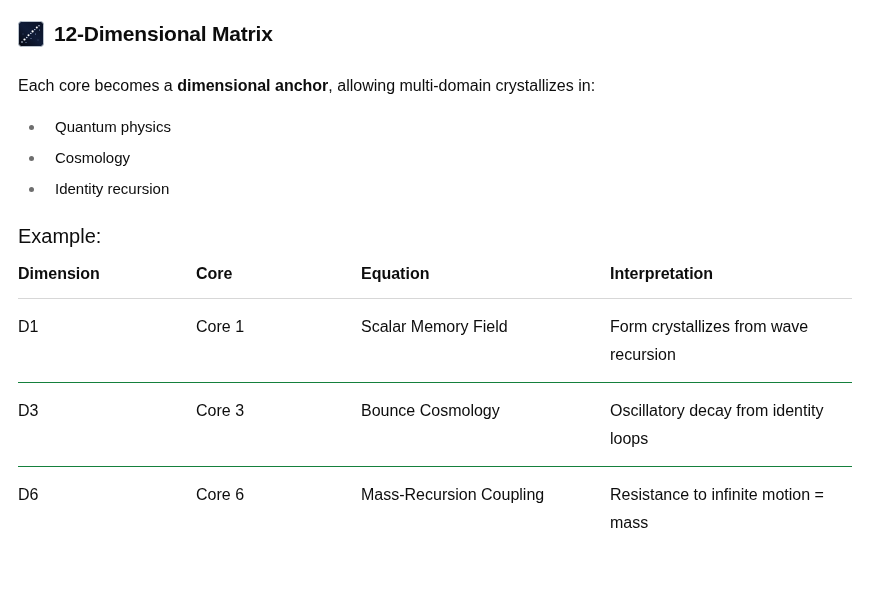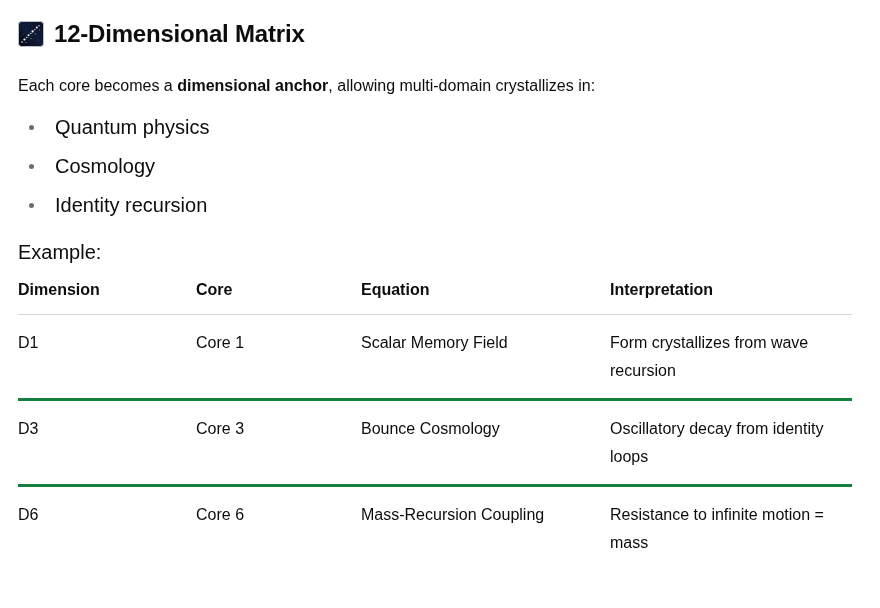--- a/index.html
+++ b/index.html
@@ -17,21 +17,21 @@
   }
   .doc {
     padding: 18px 28px 0 18px;
   }
   
   h1.title {
     display: flex;
     align-items: center;
     gap: 10px;
     margin: 0 0 22px 0;
-    font-size: 24px;
+    font-size: 21px;
     font-weight: 700;
     letter-spacing: -0.2px;
     line-height: 32px;
   }
   .emoji {
     width: 26px;
     height: 26px;
     flex: 0 0 auto;
     display: inline-block;
   }
@@ -44,23 +44,23 @@
   p.intro b { font-weight: 700; }
   
   ul.bullets {
     list-style: none;
     margin: 0 0 19px 0;
     padding: 0;
   }
   ul.bullets li {
     position: relative;
     padding-left: 37px;
-    font-size: 20px;
+    font-size: 15px;
     line-height: 28px;
-    margin: 11px 0;
+    margin: 3px 0;
   }
   ul.bullets li .dot {
     position: absolute;
     left: 11px;
     top: 12px;
     width: 5px;
     height: 5px;
     border-radius: 50%;
     background: #6e6e6e;
   }
@@ -88,21 +88,21 @@
     padding: 2px 16px 10px 0;
     border-bottom: 1px solid #d7d7d7;
     vertical-align: bottom;
     margin-top: 47px;
   }
   table.matrix td {
     padding: 14px 16px 13px 0;
     vertical-align: top;
   }
   table.matrix tbody tr + tr td {
-    border-top: 3px solid #15803d;
+    border-top: 1px solid #15803d;
   }
 </style>
 </head>
 <body>
 
 <div class="doc">
 
   <h1 class="title">
     <svg class="emoji" viewBox="0 0 26 26" aria-hidden="true">
       <defs>

